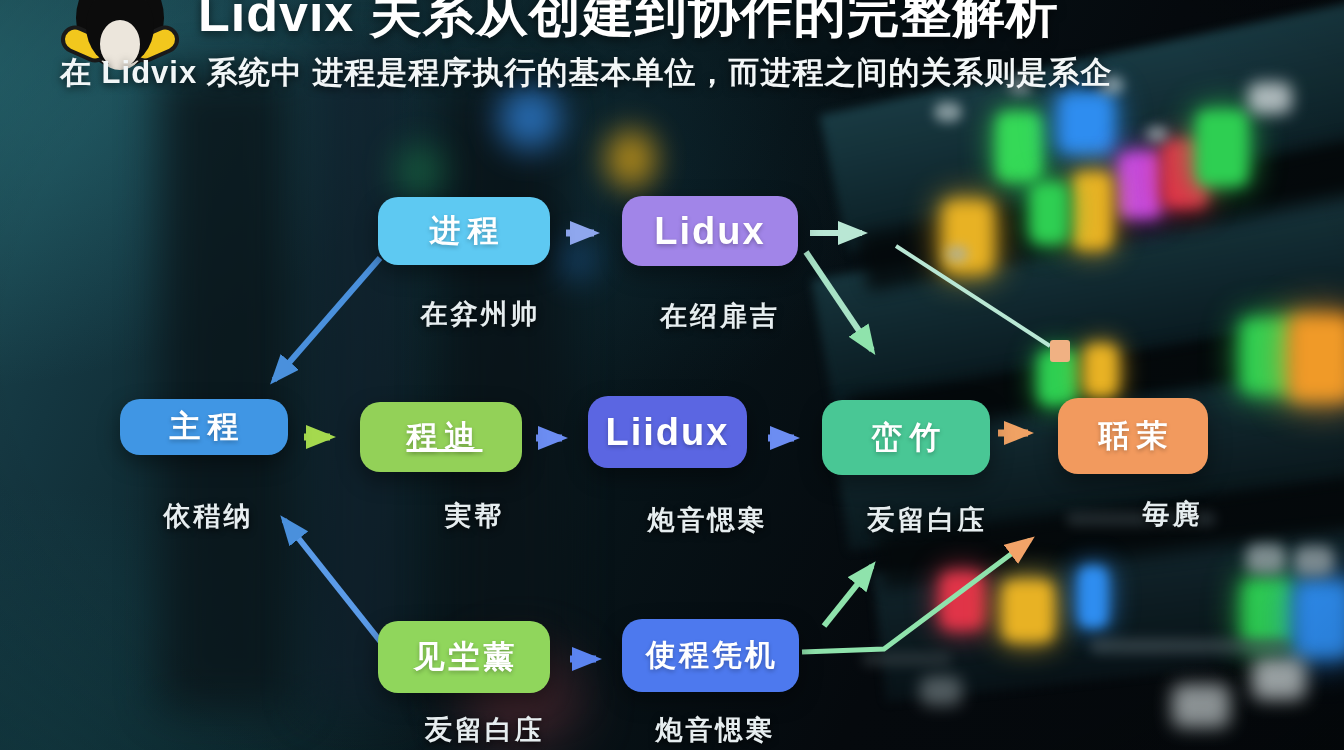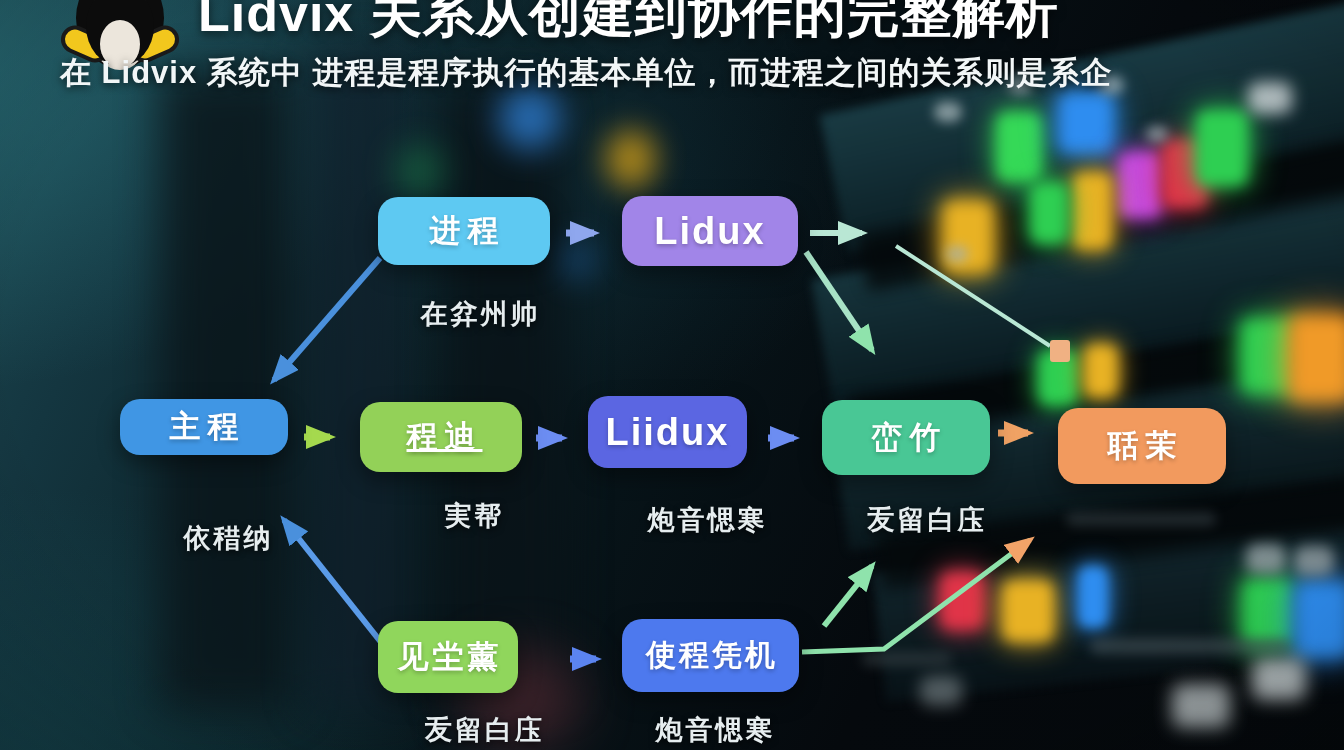--- a/index.html
+++ b/index.html
@@ -164,31 +164,33 @@
   </div>
   <div class="node" style="left: 360px; top: 402px; width: 162px; height: 70px; background: rgb(147, 209, 88); text-decoration: underline;">
     <span class="lbl">程迪</span>
   </div>
   <div class="node" style="left: 588px; top: 396px; width: 159px; height: 72px; background: rgb(91, 102, 226);">
     <span class="lbl en">Liidux</span>
   </div>
   <div class="node" style="left: 822px; top: 400px; width: 168px; height: 75px; background: rgb(73, 199, 149);">
     <span class="lbl">峦竹</span>
   </div>
-  <div class="node" style="left: 1058px; top: 408px; width: 168px; height: 76px; background: rgb(242, 154, 94);">
+  <div class="node" style="left: 1058px; top: 398px; width: 150px; height: 76px; background: rgb(242, 154, 94);">
     <span class="lbl">聒茉</span>
   </div>
-  <div class="node" style="left: 378px; top: 621px; width: 140px; height: 72px; background: rgb(144, 214, 92);">
+  <div class="node" style="left: 378px; top: 621px; width: 172px; height: 72px; background: rgb(144, 214, 92);">
     <span class="lbl" style="letter-spacing:4px;text-indent:4px;">见坣薰</span>
   </div>
   <div class="node" style="left: 622px; top: 619px; width: 177px; height: 73px; background: rgb(77, 121, 238);">
     <span class="lbl" style="font-size:30px;letter-spacing:3px;text-indent:3px;">使程凭机</span>
   </div>
 
   <div class="caption" style="left:388px;top:296px;width:185px;">在弅州帅</div>
-  <div class="caption" style="left:156px;top:498px;width:145px;margin-top:22px;">依稓纳</div>
+  <div class="caption" style="left:630px;top:298px;width:180px;">在绍扉吉</div>
+  <div class="caption" style="left:136px;top:498px;width:145px;">依稓纳</div>
   <div class="caption" style="left:412px;top:498px;width:125px;">実帮</div>
   <div class="caption" style="left:615px;top:502px;width:185px;">炮音愢寒</div>
   <div class="caption" style="left:835px;top:502px;width:185px;">叐留白庒</div>
+  <div class="caption" style="left:1105px;top:496px;width:135px;">毎麂</div>
   <div class="caption" style="left:395px;top:712px;width:180px;">叐留白庒</div>
   <div class="caption" style="left:623px;top:712px;width:185px;">炮音愢寒</div>
 
 </div>
 
 </body></html>

